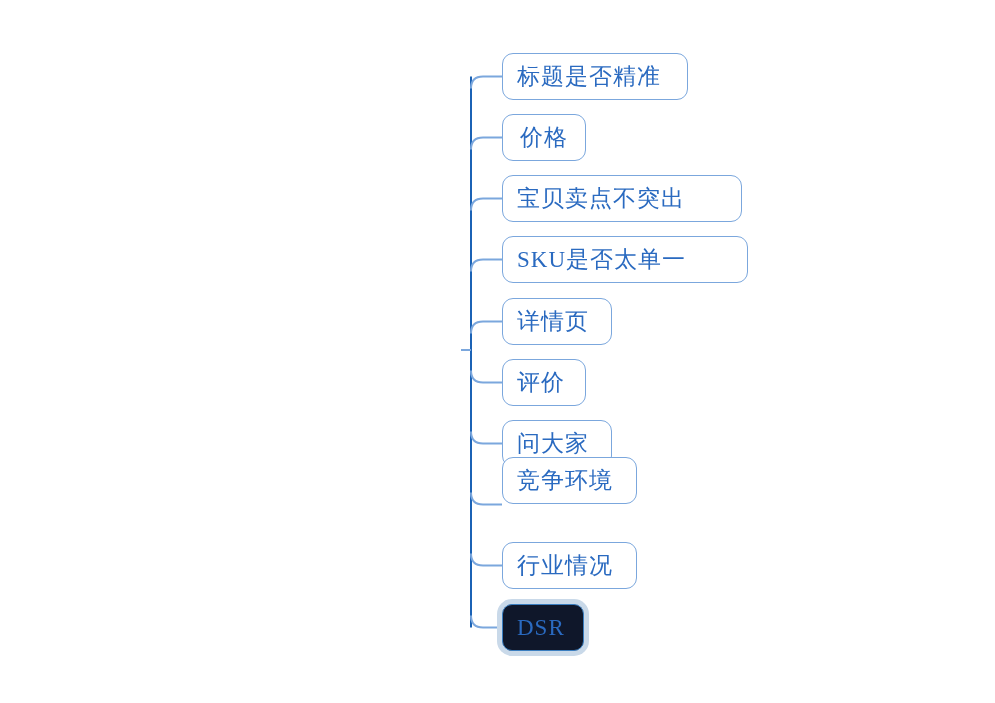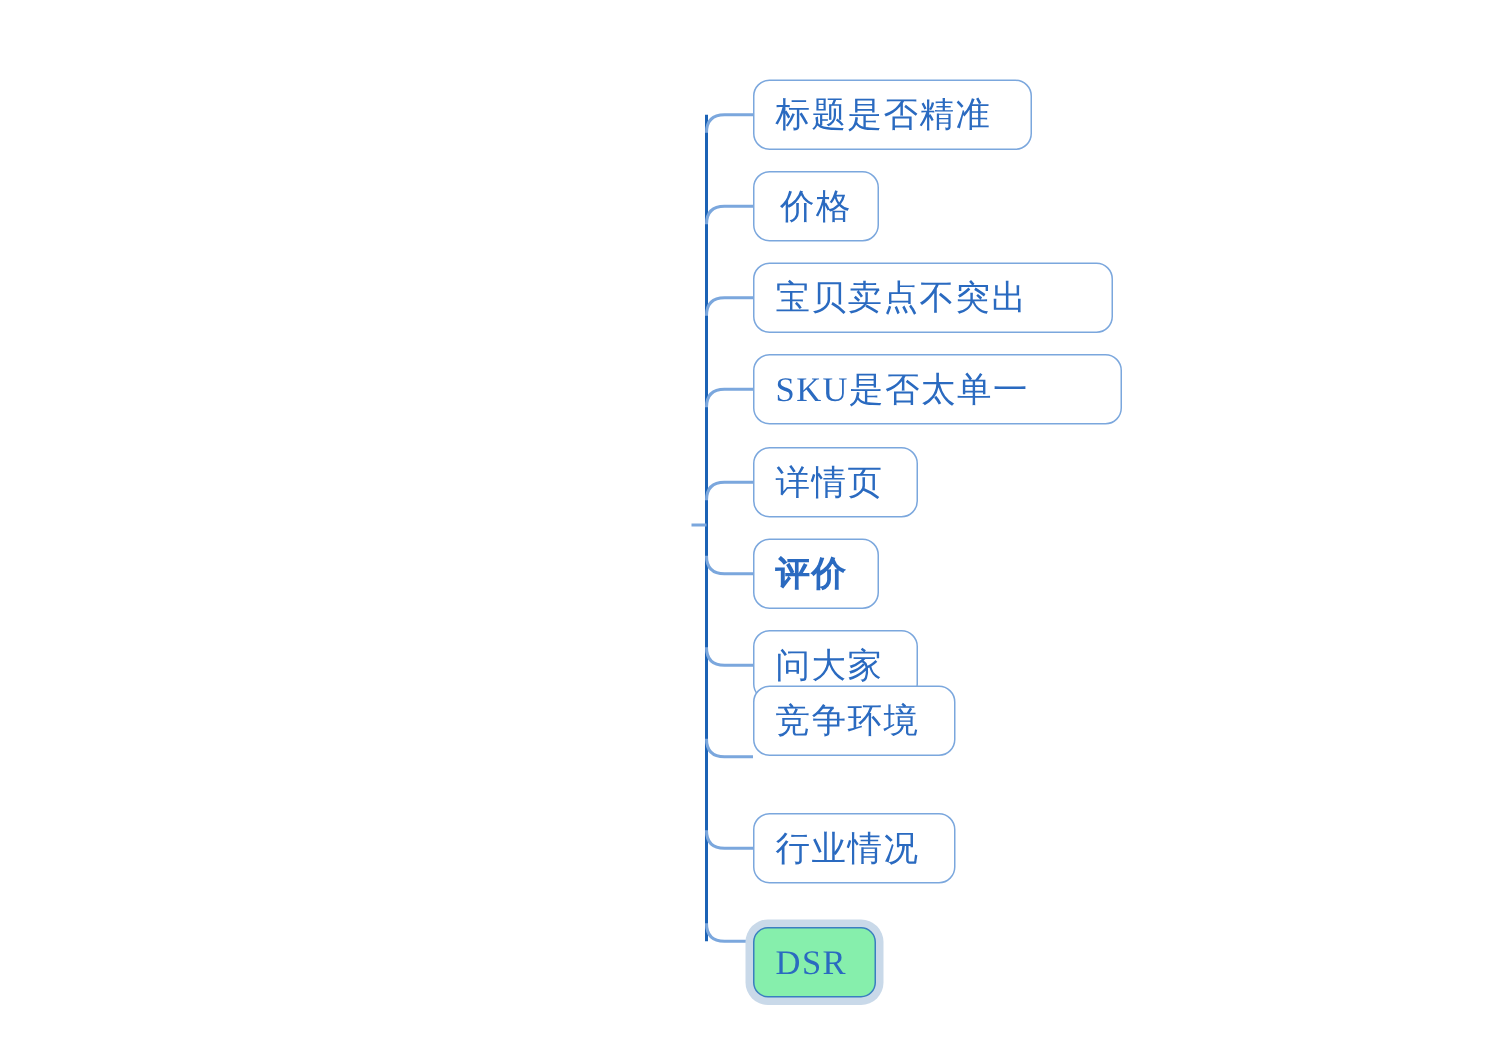--- a/index.html
+++ b/index.html
@@ -77,25 +77,24 @@
   }
   .node.child .label {
     font-family: "Liberation Serif", "DejaVu Serif", serif;
     font-size: 23px;
     letter-spacing: 1px;
     color: #2a6ac0;
   }
 
   
   .node.selected {
-    background: #86efac;
+    background: #0f172a;
     border: 1.8px solid #3a7ec0;
     border-radius: 10px;
     box-shadow: 0 0 0 5px #c9d9e9;
-    margin-top: 14px;
   }
   .node.selected .label {
     color: #2a6ac0;
   }
 </style>
 </head>
 <body>
 
 <div id="canvas">
 
@@ -126,21 +125,21 @@
       </div>
       <div class="node child" style="left: 502px; top: 175px; width: 240px;">
         <span class="label">宝贝卖点不突出</span>
       </div>
       <div class="node child" style="left: 502px; top: 236px; width: 246px;">
         <span class="label">SKU是否太单一</span>
       </div>
       <div class="node child" style="left: 502px; top: 298px; width: 110px;">
         <span class="label">详情页</span>
       </div>
-      <div class="node child" style="left: 502px; top: 359px; width: 84px; font-weight: bold;">
+      <div class="node child" style="left: 502px; top: 359px; width: 84px;">
         <span class="label">评价</span>
       </div>
       <div class="node child" style="left: 502px; top: 420px; width: 110px; align-items: center;">
         <span class="label">问大家</span>
       </div>
       <div class="node child" style="left: 502px; top: 457px; width: 135px;">
         <span class="label">竞争环境</span>
       </div>
       <div class="node child" style="left: 502px; top: 542px; width: 135px;">
         <span class="label">行业情况</span>

